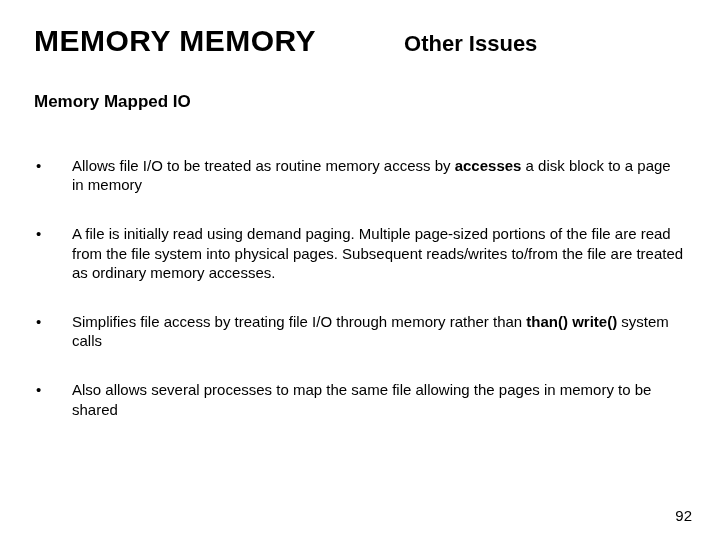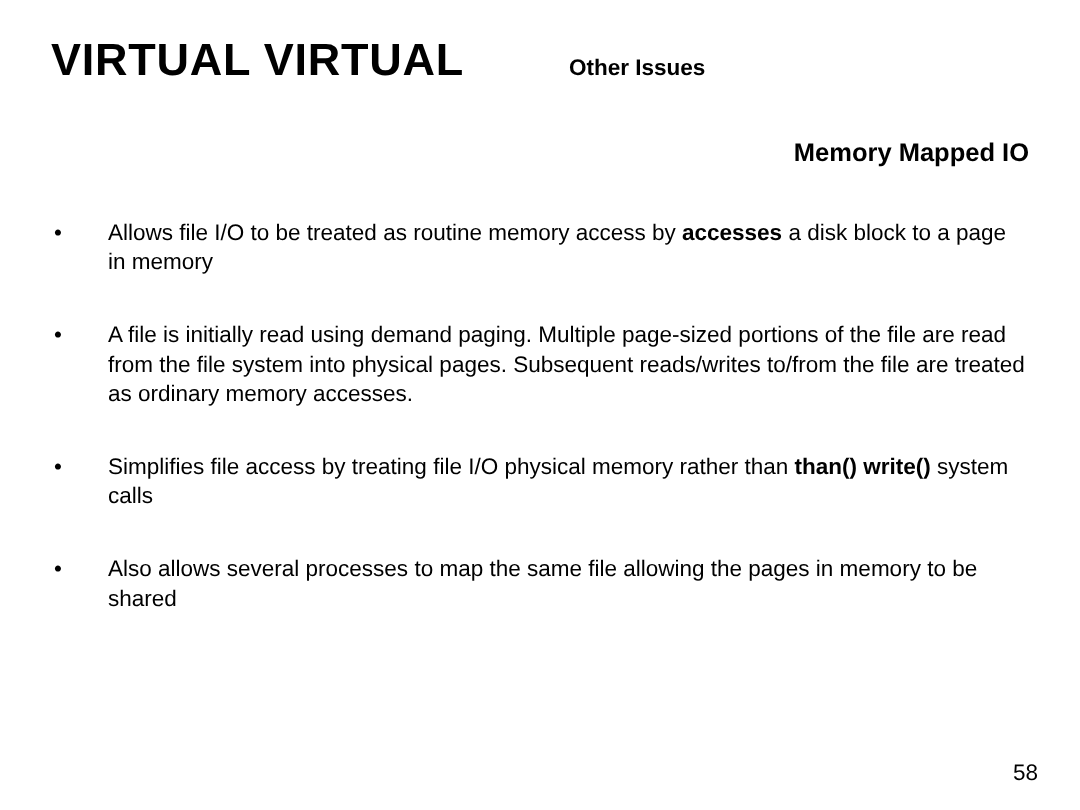--- a/index.html
+++ b/index.html
@@ -17,29 +17,28 @@
     align-items: baseline;
     gap: 60px;
     margin-bottom: 34px;
   }
   .title-main {
     font-size: 30px;
     font-weight: bold;
     letter-spacing: 0.5px;
   }
   .title-sub {
-    font-size: 15px;
+    font-size: 22px;
     font-weight: bold;
-    margin-left: 10px;
+    margin-left: 28px;
   }
   .section-heading {
     font-size: 17px;
     font-weight: bold;
-    margin-bottom: 34px;
-    text-align: right;
+    margin-bottom: 44px;
   }
   .bullet-list {
     list-style: none;
   }
   .bullet-item {
     display: flex;
     font-size: 15px;
     line-height: 1.28;
     margin-bottom: 30px;
   }
@@ -56,21 +55,21 @@
     position: absolute;
     bottom: 16px;
     right: 28px;
     font-size: 15px;
   }
 </style>
 </head>
 <body>
 
 <div class="header-row">
-  <div class="title-main">VIRTUAL VIRTUAL</div>
+  <div class="title-main">MEMORY MEMORY</div>
   <div class="title-sub">Other Issues</div>
 </div>
 
 <div class="section-heading">Memory Mapped IO</div>
 
 <ul class="bullet-list">
   <li class="bullet-item">
     <span class="bullet-marker">•</span>
     <span class="bullet-text">
       <span>Allows file I/O to be treated as routine memory access by </span><span class="bold">accesses</span><span> a disk block to a page in memory</span>
@@ -78,24 +77,24 @@
   </li>
   <li class="bullet-item">
     <span class="bullet-marker">•</span>
     <span class="bullet-text">
       <span>A file is initially read using demand paging. Multiple page-sized portions of the file are read from the file system into physical pages. Subsequent reads/writes to/from the file are treated as ordinary memory accesses.</span><span class="bold"></span><span></span>
     </span>
   </li>
   <li class="bullet-item">
     <span class="bullet-marker">•</span>
     <span class="bullet-text">
-      <span>Simplifies file access by treating file I/O physical memory rather than </span><span class="bold">than() write()</span><span> system calls</span>
+      <span>Simplifies file access by treating file I/O through memory rather than </span><span class="bold">than() write()</span><span> system calls</span>
     </span>
   </li>
   <li class="bullet-item">
     <span class="bullet-marker">•</span>
     <span class="bullet-text">
       <span>Also allows several processes to map the same file allowing the pages in memory to be shared</span><span class="bold"></span><span></span>
     </span>
   </li>
 </ul>
 
-<div class="page-number">58</div>
+<div class="page-number">92</div>
 
 </body></html>

